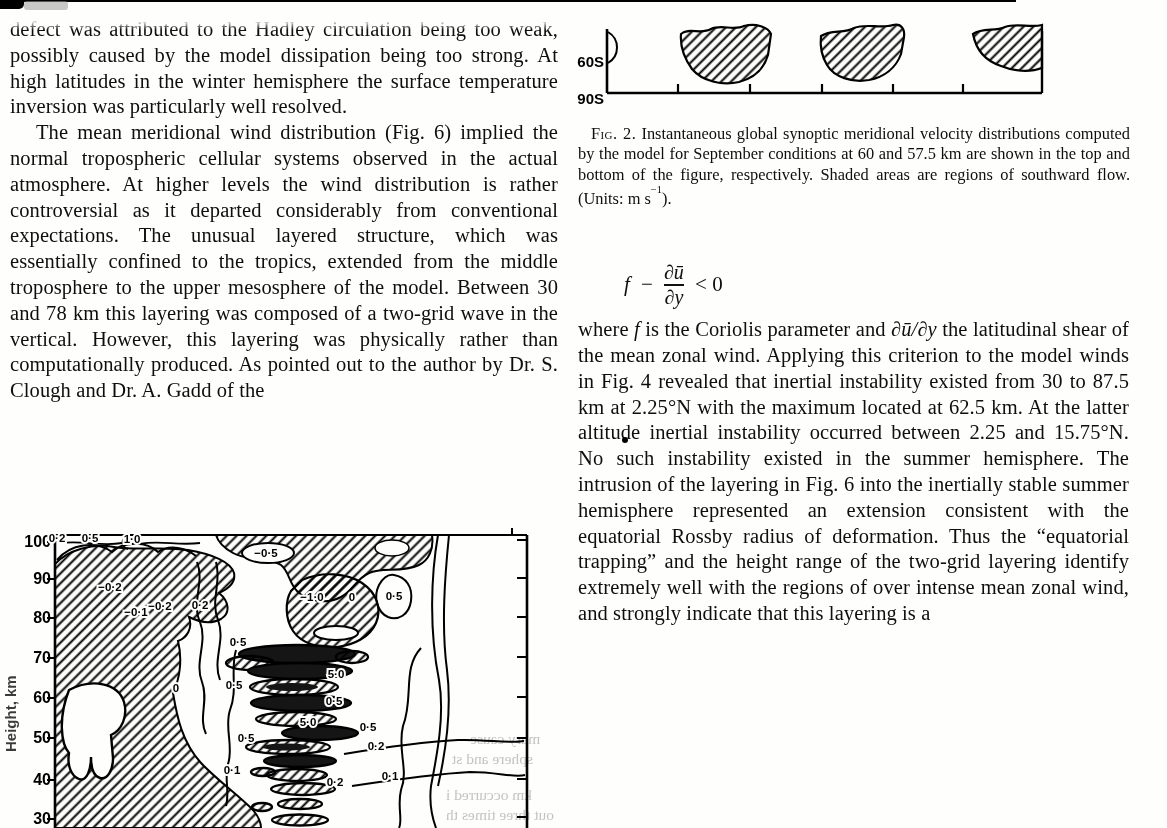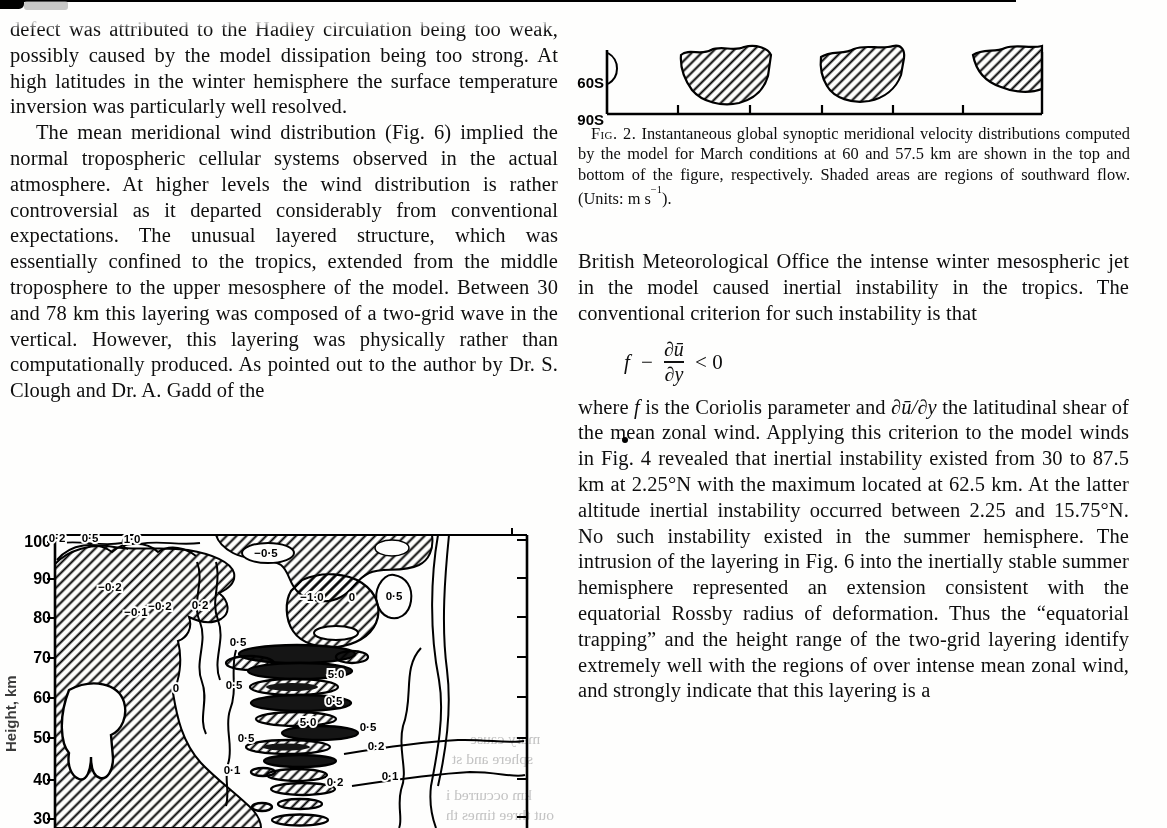--- a/index.html
+++ b/index.html
@@ -26,21 +26,21 @@
   
   .equation{display:flex;align-items:center;margin:13px 0 9px 46px;font-size:21px;}
   .eq-var{font-style:italic;}
   .eq-op{margin:0 11px;}
   .frac{display:inline-block;text-align:center;line-height:1.08;vertical-align:middle;font-size:20px;}
   .frac .den{border-top:2px solid #111;display:block;padding-top:1px;}
   .frac .num{display:block;}
   .eq-note{margin-left:27px;}
   .ink-dot{position:absolute;left:44px;top:188px;width:6px;height:6px;background:#000;border-radius:50%;}
   
-  .fig7{position:absolute;left:575px;top:26px;width:592px;height:105px;}
+  .fig7{position:absolute;left:575px;top:5px;width:592px;height:105px;}
   .fig6{position:absolute;left:0;top:520px;width:560px;height:308px;}
   .bleed{position:absolute;color:#c3c3c3;font-size:15.5px;white-space:nowrap;
          transform:scaleX(-1);font-family:"Liberation Serif",serif;}
   
   .cl{font:bold 11.5px "Liberation Sans",sans-serif;fill:#000;text-anchor:middle;
       paint-order:stroke;stroke:#fefefd;stroke-width:4px;}
   .ytick{font:600 16px "Liberation Sans",sans-serif;fill:#000;text-anchor:end;}
   .slab{font:600 15px "Liberation Sans",sans-serif;fill:#000;text-anchor:end;}
   .axis-title{font:600 15px "Liberation Sans",sans-serif;fill:#1a1a1a;opacity:.85;}
 </style>
@@ -78,26 +78,25 @@
         <path d="M246,31 C256,24 269,29 279,23 C291,18 306,24 318,20 C327,18 330,25 329,32 L326,49 C321,63 309,72 294,75 C277,78 259,72 252,60 C246,50 245,40 246,31 Z"></path>
         <path d="M398,29 C408,22 420,27 430,22 C441,18 456,23 467,20 L467,63 C454,68 438,66 426,61 C411,56 401,45 398,29 Z"></path>
       </g>
       <text class="slab" x="29" y="62">60S</text>
       <text class="slab" x="29" y="99">90S</text>
     </svg>
   </div>
 
   <div class="caption">
     <p>
-      <span class="fig-label">Fig. 2.</span><span> Instantaneous global synoptic meridional velocity distributions computed by the model for March conditions at 60 and 57.5 km are shown in the top and bottom of the figure, respectively. Shaded areas are regions of southward flow. (Units: m s</span><sup>−1</sup><span>).</span>
+      <span class="fig-label">Fig. 2.</span><span> Instantaneous global synoptic meridional velocity distributions computed by the model for September conditions at 60 and 57.5 km are shown in the top and bottom of the figure, respectively. Shaded areas are regions of southward flow. (Units: m s</span><sup>−1</sup><span>).</span>
     </p>
   </div>
 
   <div class="col right-col">
-    <p>British Meteorological Office the intense winter mesospheric jet in the model caused inertial instability in the tropics. The conventional criterion for such instability is that</p>
     <div class="equation">
       <span class="eq-var">f</span>
       <span class="eq-op">−</span>
       <span class="frac">
         <span class="num eq-var">∂ū</span>
         <span class="den eq-var">∂y</span>
       </span>
       <span class="eq-op">&lt; 0</span>
     </div>
     <div class="ink-dot"></div>

